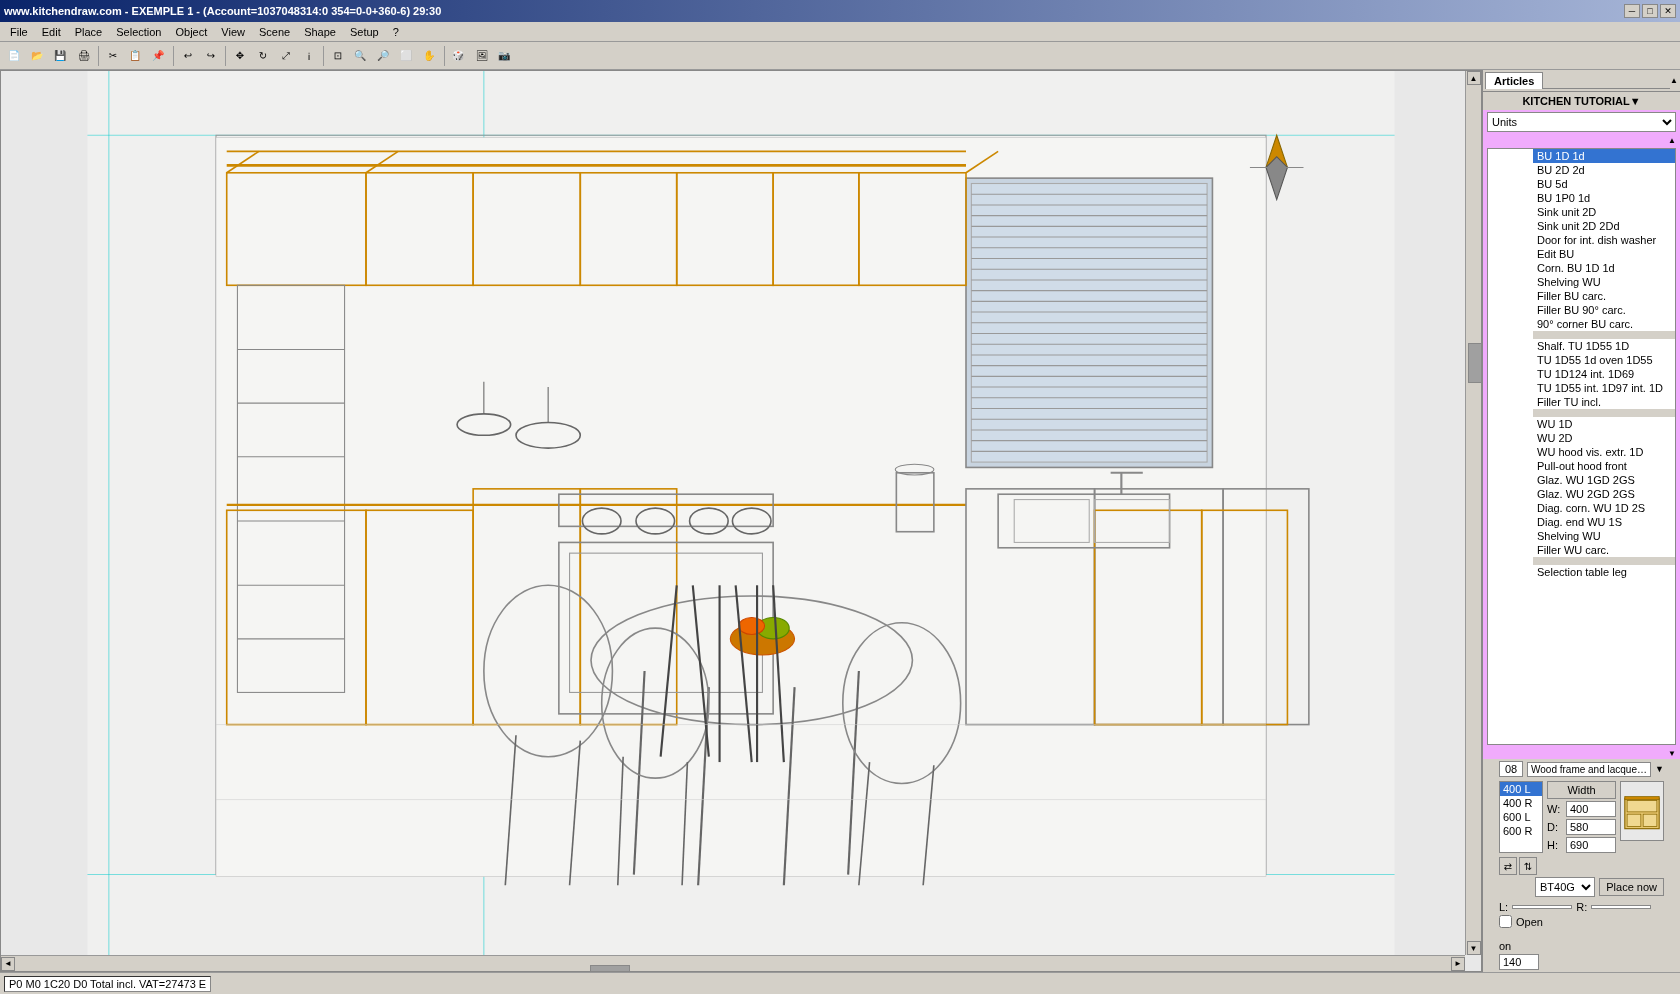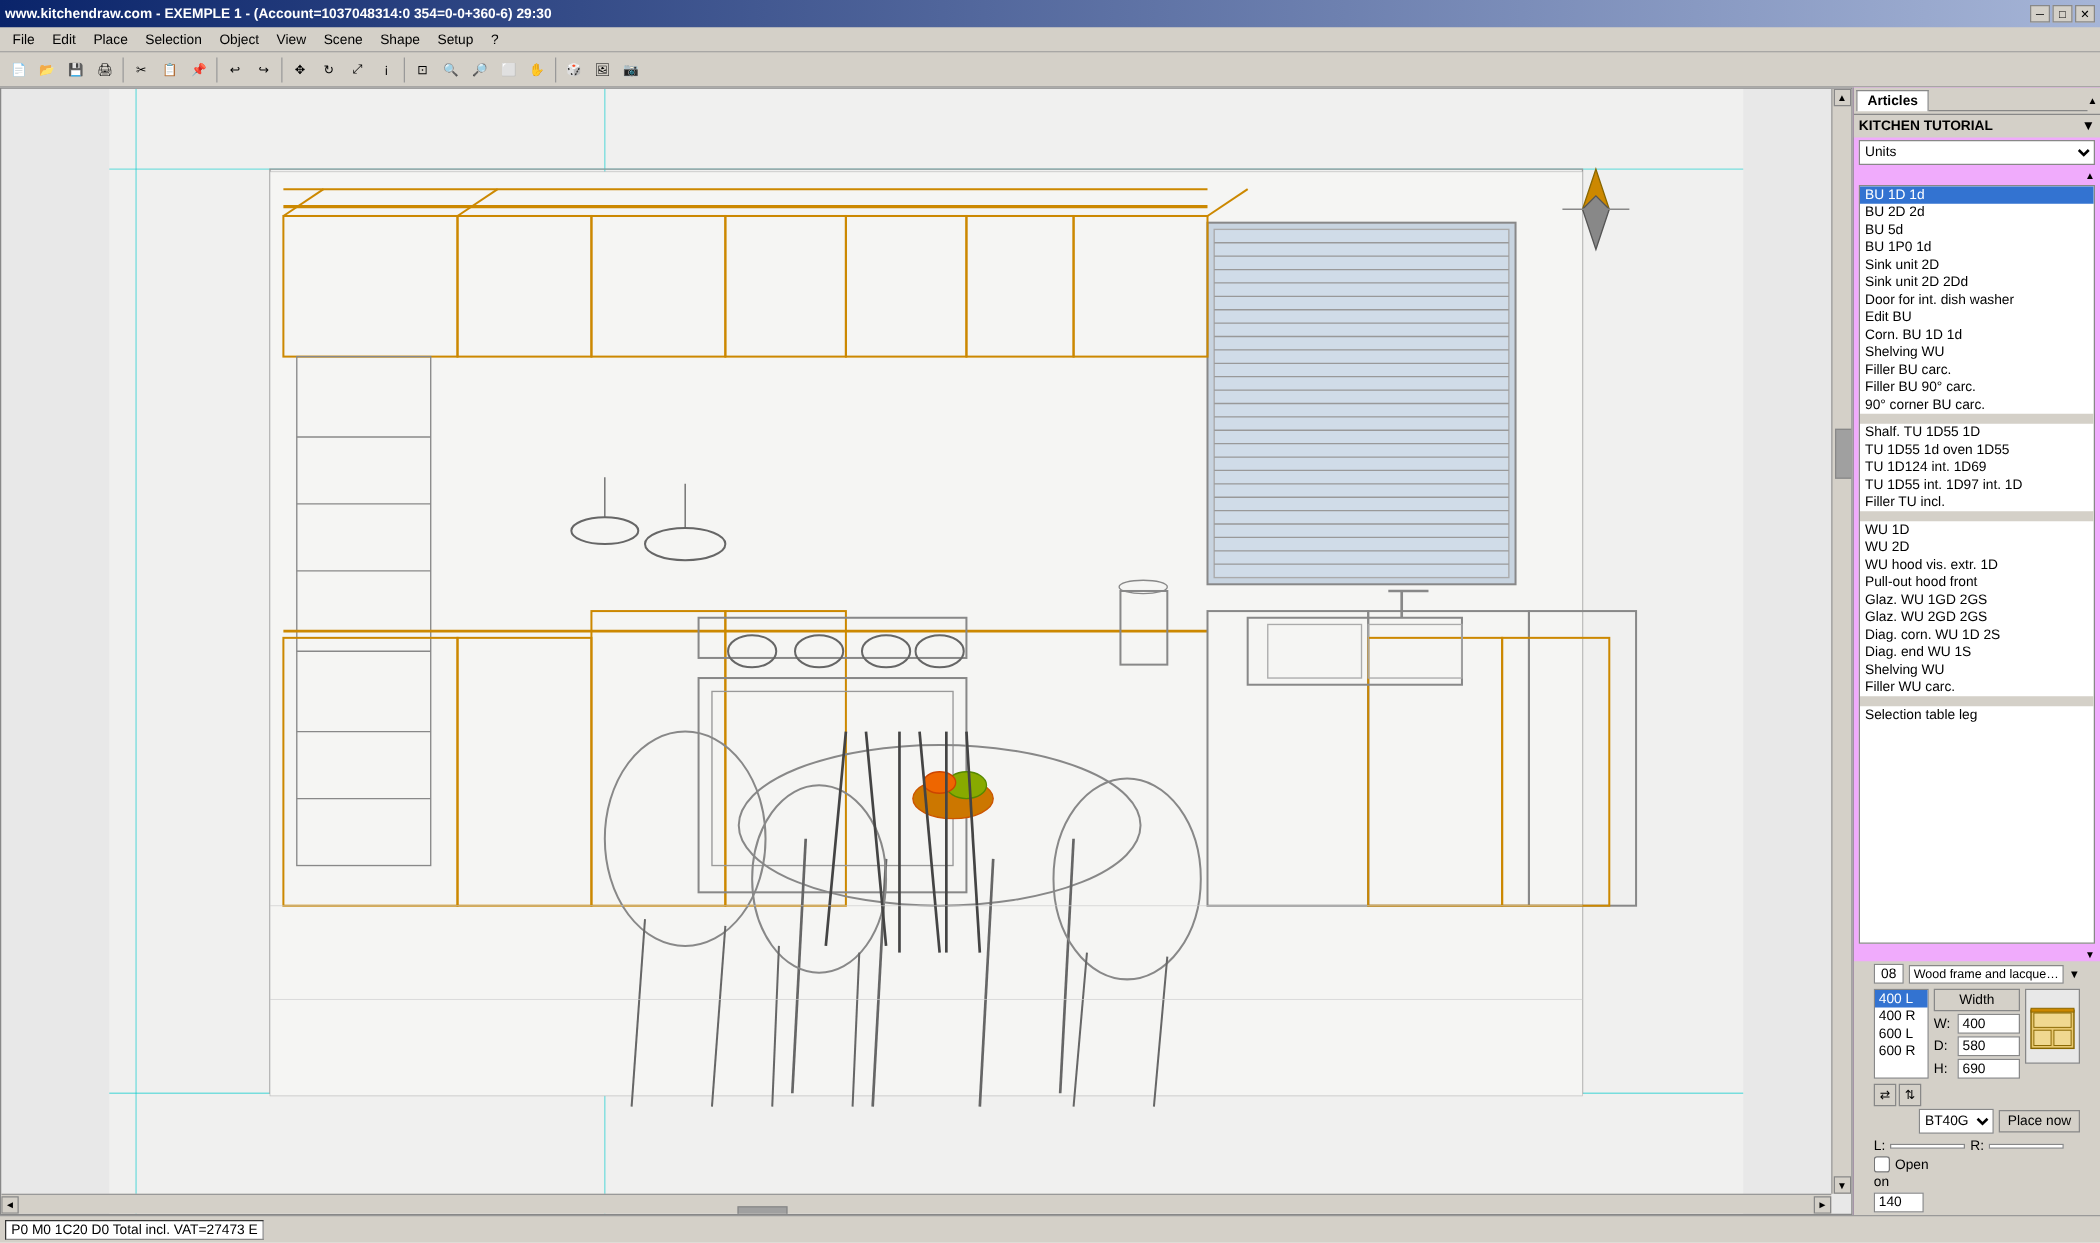--- a/index.html
+++ b/index.html
@@ -152,21 +152,21 @@
     }
     .tab-btn.active { background: #ffffff; font-weight: bold; }
 
     #kitchen-title {
       background: #d4d0c8;
       padding: 3px 4px;
       font-weight: bold;
       font-size: 11px;
       display: flex;
       align-items: center;
-      justify-content: space-between;
+      justify-content: center;
     }
 
     
     .panel-dropdown {
       margin: 2px 4px;
       display: flex;
     }
     .panel-dropdown select {
       flex: 1;
       font-size: 11px;
@@ -175,20 +175,21 @@
       border: 1px solid #888;
     }
 
     
     #item-list {
       flex: 1;
       overflow-y: auto;
       background: white;
       border: 1px solid #888;
       margin: 2px 4px;
+      padding-left: 45px;
     }
     .list-item {
       padding: 1px 4px;
       font-size: 11px;
       cursor: pointer;
       white-space: nowrap;
       overflow: hidden;
       text-overflow: ellipsis;
     }
     .list-item.selected { background: #3373d1; color: white; }
@@ -328,21 +329,21 @@
       padding: 1px 3px;
       font-size: 11px;
       width: 60px;
     }
 
     
     #open-row {
       display: flex;
       align-items: center;
       gap: 4px;
-      margin-bottom: 2px;
+      margin-bottom: 12px;
     }
 
     
     #on-row {
       display: flex;
       align-items: center;
       gap: 4px;
       margin-bottom: 2px;
     }
 

